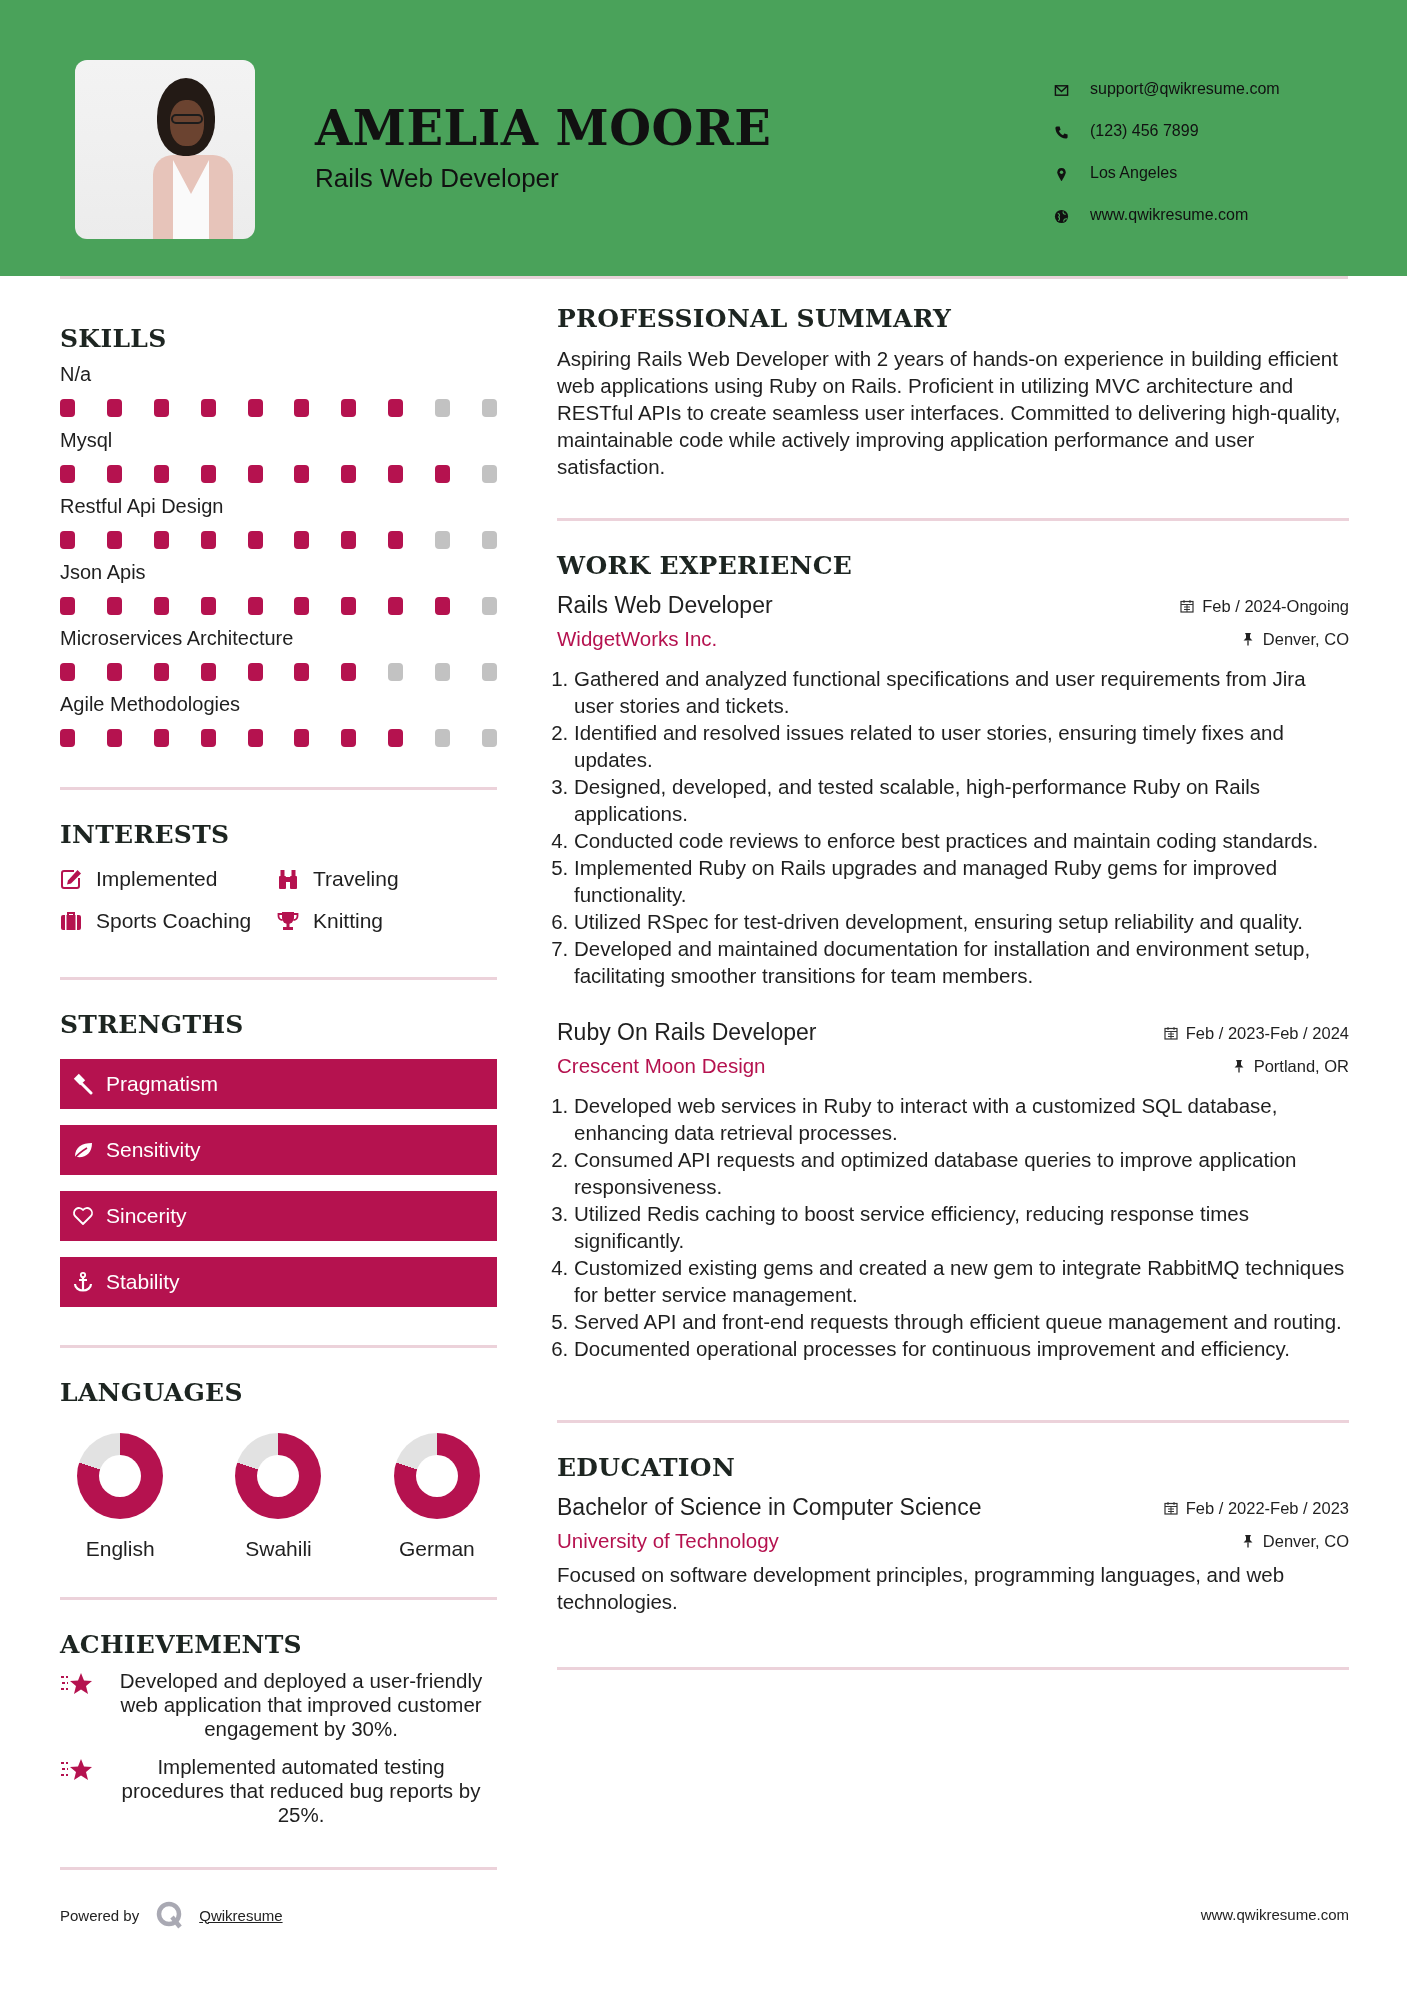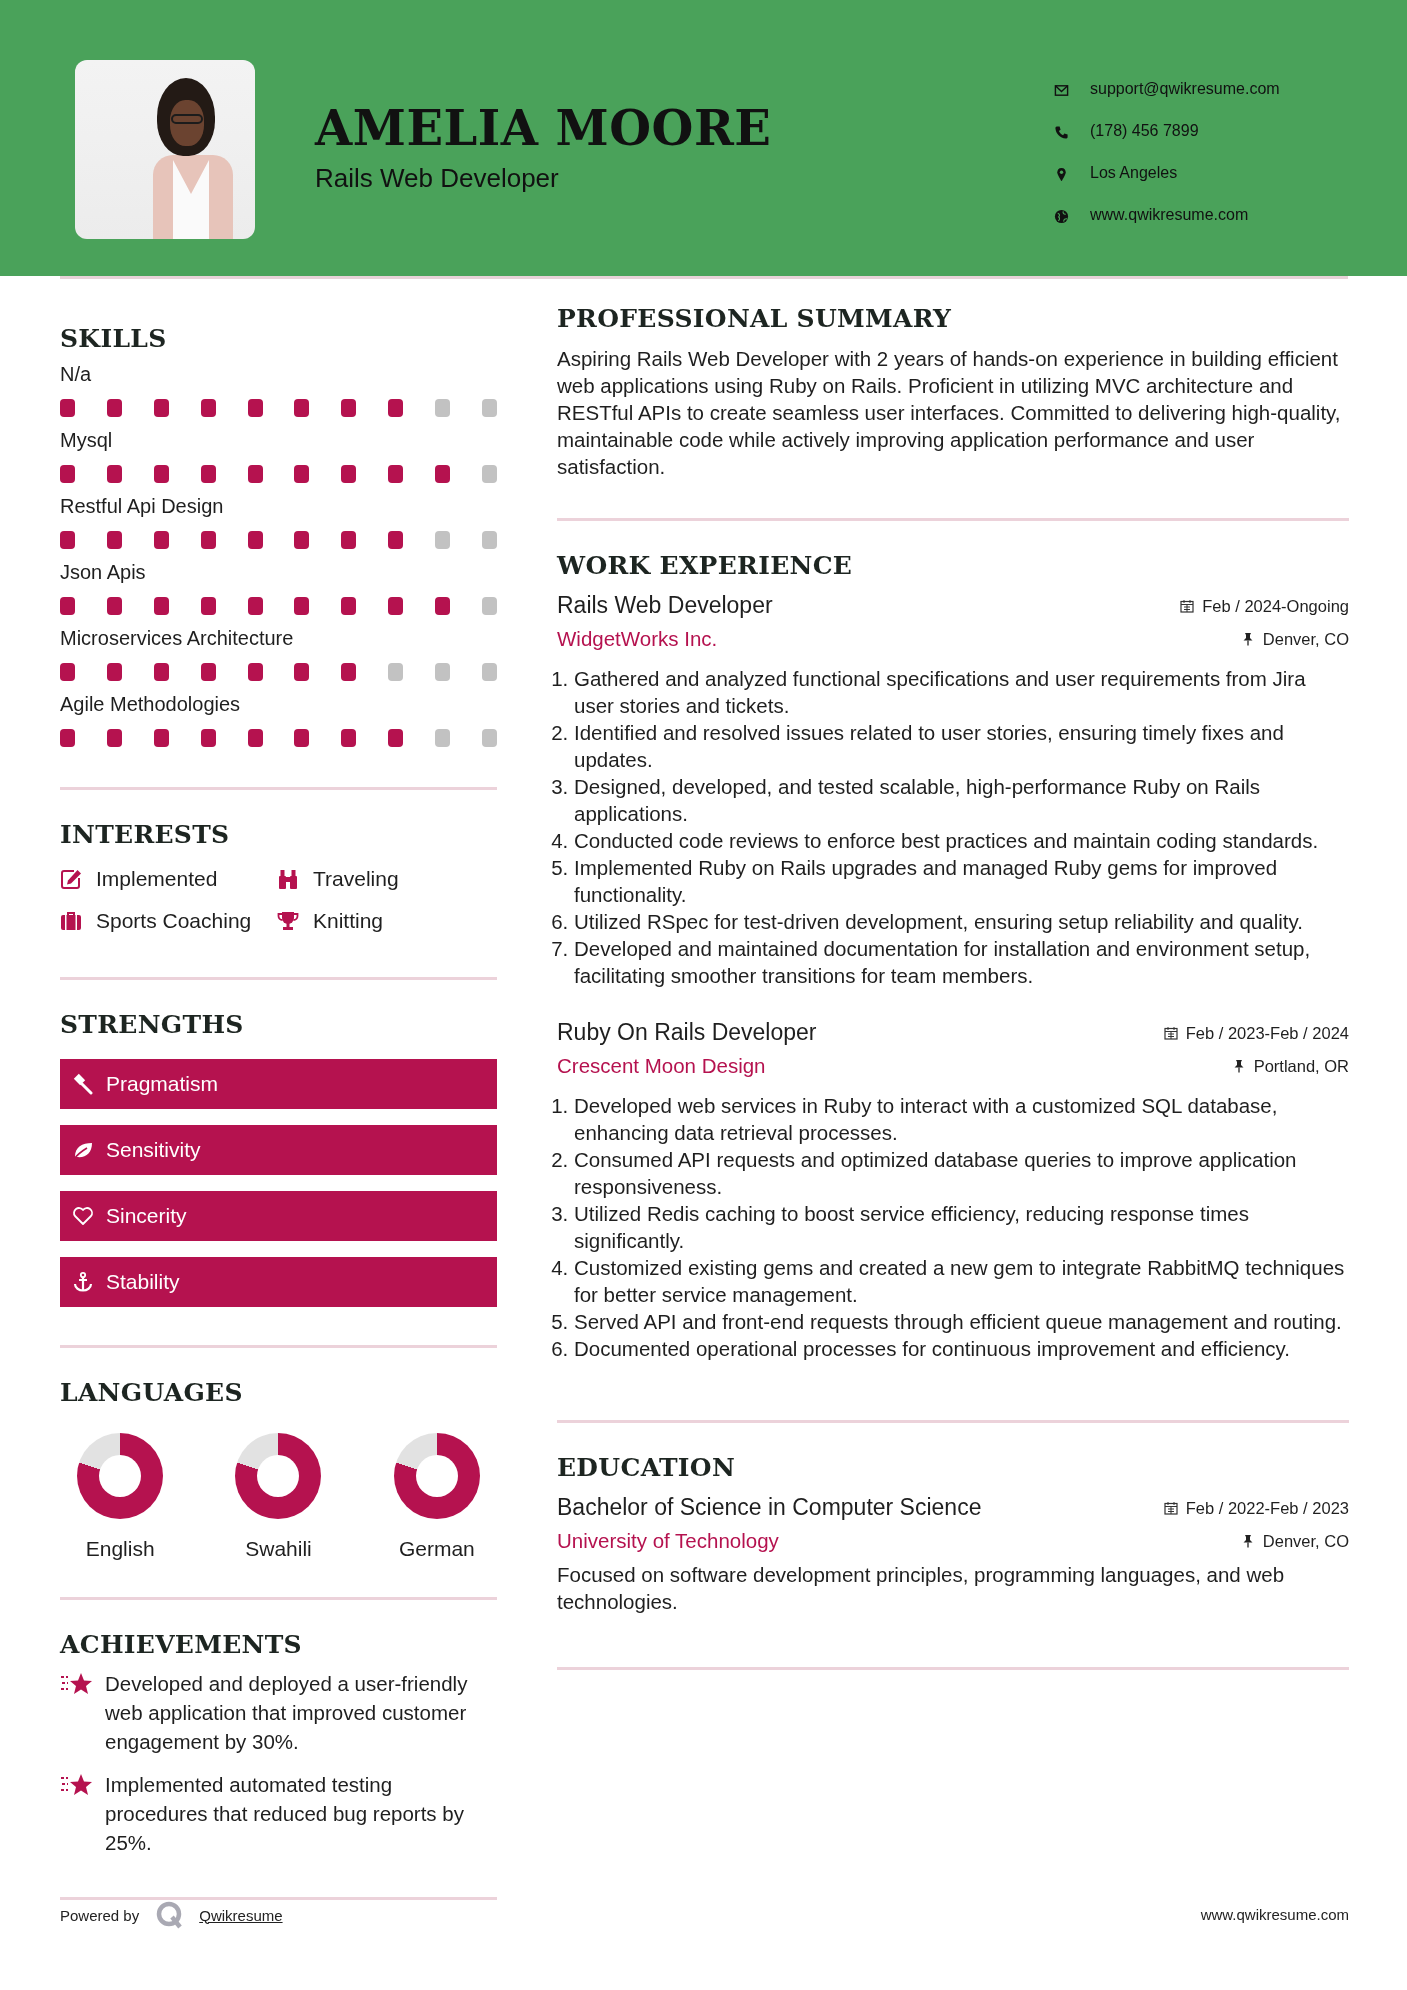--- a/index.html
+++ b/index.html
@@ -46,21 +46,21 @@
   .badge svg { width: 22px; height: 22px; }
 
   .langs { display: flex; margin-top: 26px; gap: 38px; }
   .lang { width: 145px; text-align: center; }
   .donut { width: 86px; height: 86px; border-radius: 50%; margin: 0 auto; position: relative; }
   .donut::after { content: ""; position: absolute; left: 22px; top: 22px; width: 42px; height: 42px; border-radius: 50%; background: #fff; }
   .lang-name { font-size: 21px; margin-top: 18px; }
 
   .ach { display: flex; margin-top: 14px; }
   .ach .ic { width: 45px; flex-shrink: 0; color: #b5124f; padding-top: 2px; }
-  .ach .txt { font-size: 20.5px; line-height: 29px; color: #1f1f1f; }
+  .ach .txt { font-size: 20.5px; line-height: 24px; color: #1f1f1f; text-align: center; }
 
   .summary { font-size: 20.5px; line-height: 27px; color: #1f1f1f; margin-top: 14px; }
 
   .job-head { display: flex; justify-content: space-between; align-items: baseline; }
   .job-title { font-size: 23px; color: #1f1f1f; }
   .job-meta { font-size: 16.5px; color: #1f1f1f; display: flex; align-items: center; }
   .job-meta svg { width: 14px; height: 14px; margin-right: 8px; }
   .company { font-size: 20.5px; color: #b5124f; }
   ol.items { margin-top: 14px; padding-left: 17px; font-size: 20.5px; line-height: 27px; color: #1f1f1f; }
   ol.items li { padding-left: 0; }
@@ -93,21 +93,21 @@
           </svg>
       </span>
       <span>support@qwikresume.com</span>
     </div>
     <div class="contact">
       <span class="ic">
         <svg viewBox="0 0 16 16">
             <path d="M3 1.5 L6 1.5 L7 5 L5.2 6.3 C6 8.3 7.7 10 9.7 10.8 L11 9 L14.5 10 L14.5 13 C14.5 14 13.5 14.5 12.5 14.5 C6.5 14 2 9.5 1.5 3.5 C1.5 2.5 2 1.5 3 1.5 Z" fill="#111"></path>
           </svg>
       </span>
-      <span>(178) 456 7899</span>
+      <span>(123) 456 7899</span>
     </div>
     <div class="contact">
       <span class="ic">
         <svg viewBox="0 0 16 16">
             <path d="M8 1 C5 1 3.5 3.2 3.5 5.5 C3.5 8.5 8 15 8 15 C8 15 12.5 8.5 12.5 5.5 C12.5 3.2 11 1 8 1 Z" fill="#111"></path>
             <circle cx="8" cy="5.6" r="1.8" fill="#4aa25a"></circle>
           </svg>
       </span>
       <span>Los Angeles</span>
     </div>

